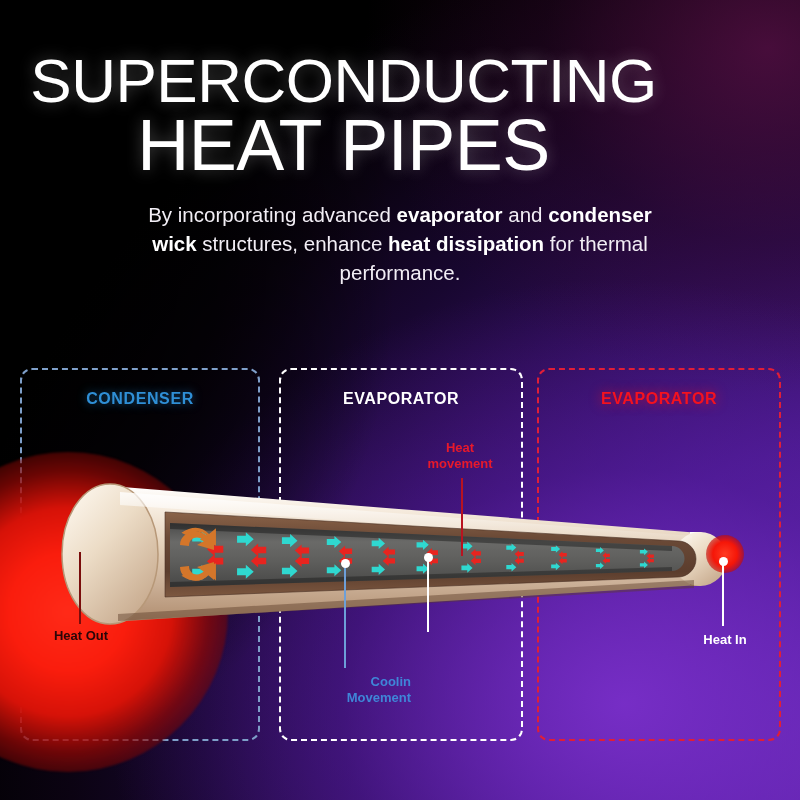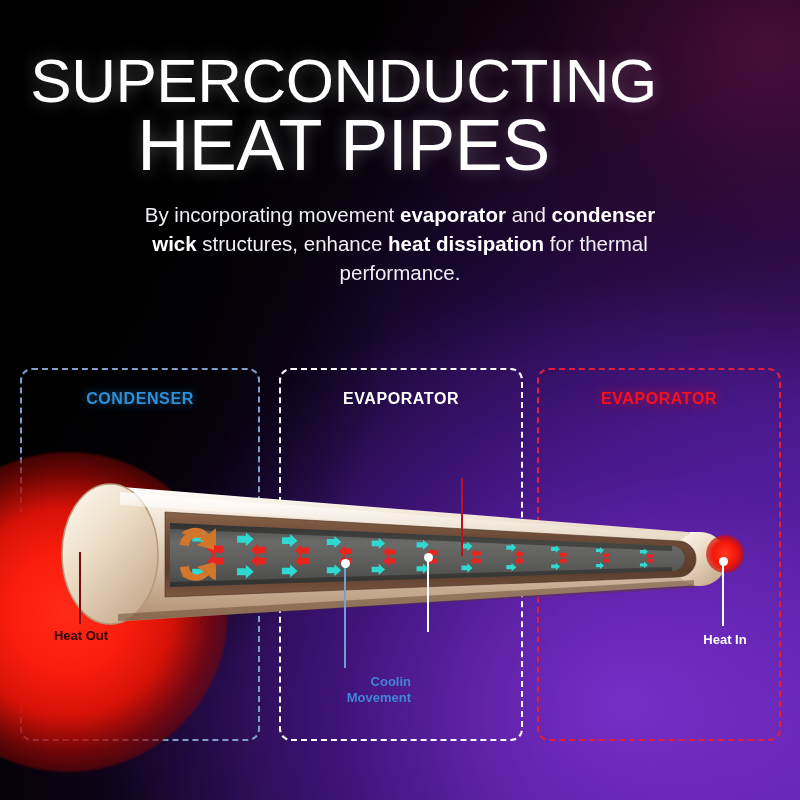--- a/index.html
+++ b/index.html
@@ -167,21 +167,21 @@
   <div class="bg-plum"></div>
   <div class="bg-violet"></div>
   <div class="bg-dark-left"></div>
 
   <div class="title-wrap">
     <div class="title-line">SUPERCONDUCTING</div>
     <div class="title-line l2">HEAT PIPES</div>
   </div>
 
   <div class="subtitle">
-    <span id="subtitle-host"><span>By incorporating movement </span><b>evaporator</b><span> and </span><b>condenser wick</b><span> structures, enhance </span><b>heat dissipation</b><span> for thermal performance.</span></span>
+    <span id="subtitle-host"><span>By incorporating advanced </span><b>evaporator</b><span> and </span><b>condenser wick</b><span> structures, enhance </span><b>heat dissipation</b><span> for thermal performance.</span></span>
   </div>
 
   <div class="zone" id="zone-condenser">
     <div class="zone-label">CONDENSER</div>
   </div>
   <div class="zone" id="zone-adiabatic">
     <div class="zone-label">EVAPORATOR</div>
   </div>
   <div class="zone" id="zone-evaporator">
     <div class="zone-label">EVAPORATOR</div>
@@ -325,20 +325,24 @@
     <line x1="428" y1="560" x2="428" y2="632" stroke="#ffffff" stroke-width="2"></line>
     <line x1="345" y1="566" x2="345" y2="668" stroke="#6d9fd8" stroke-width="2"></line>
     <line x1="80" y1="552" x2="80" y2="624" stroke="#7a0d0b" stroke-width="2"></line>
     <line x1="723" y1="560" x2="723" y2="626" stroke="#ffffff" stroke-width="2"></line>
   </svg>
 
   <div class="leader-dot" style="left:424px;  top:553px;"></div>
   <div class="leader-dot" style="left:341px;  top:559px;"></div>
   <div class="leader-dot" style="left:719px;  top:557px;"></div>
 
+  <div class="callout" id="callout-heat-movement">
+    <div>Heat</div>
+    <div>movement</div>
+  </div>
   <div class="callout" id="callout-coolin">
     <div>Coolin</div>
     <div>Movement</div>
   </div>
   <div class="callout" id="callout-heat-out">
     <div>Heat Out</div>
   </div>
   <div class="callout" id="callout-heat-in">
     <div>Heat In</div>
   </div>

